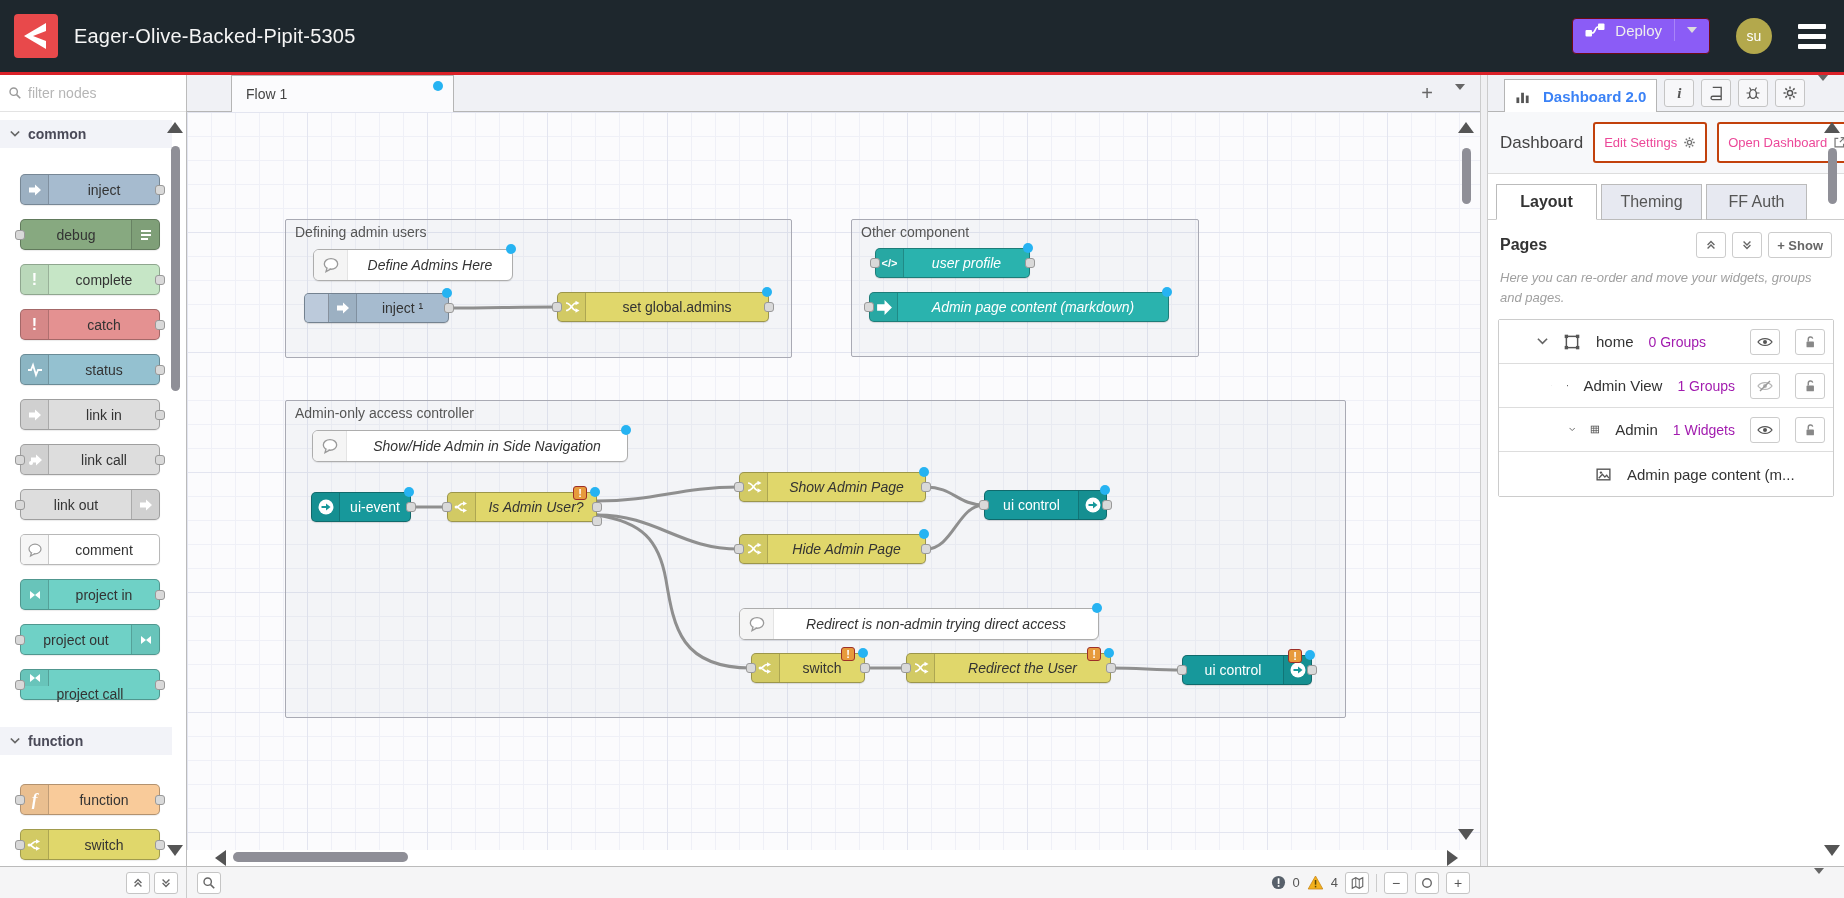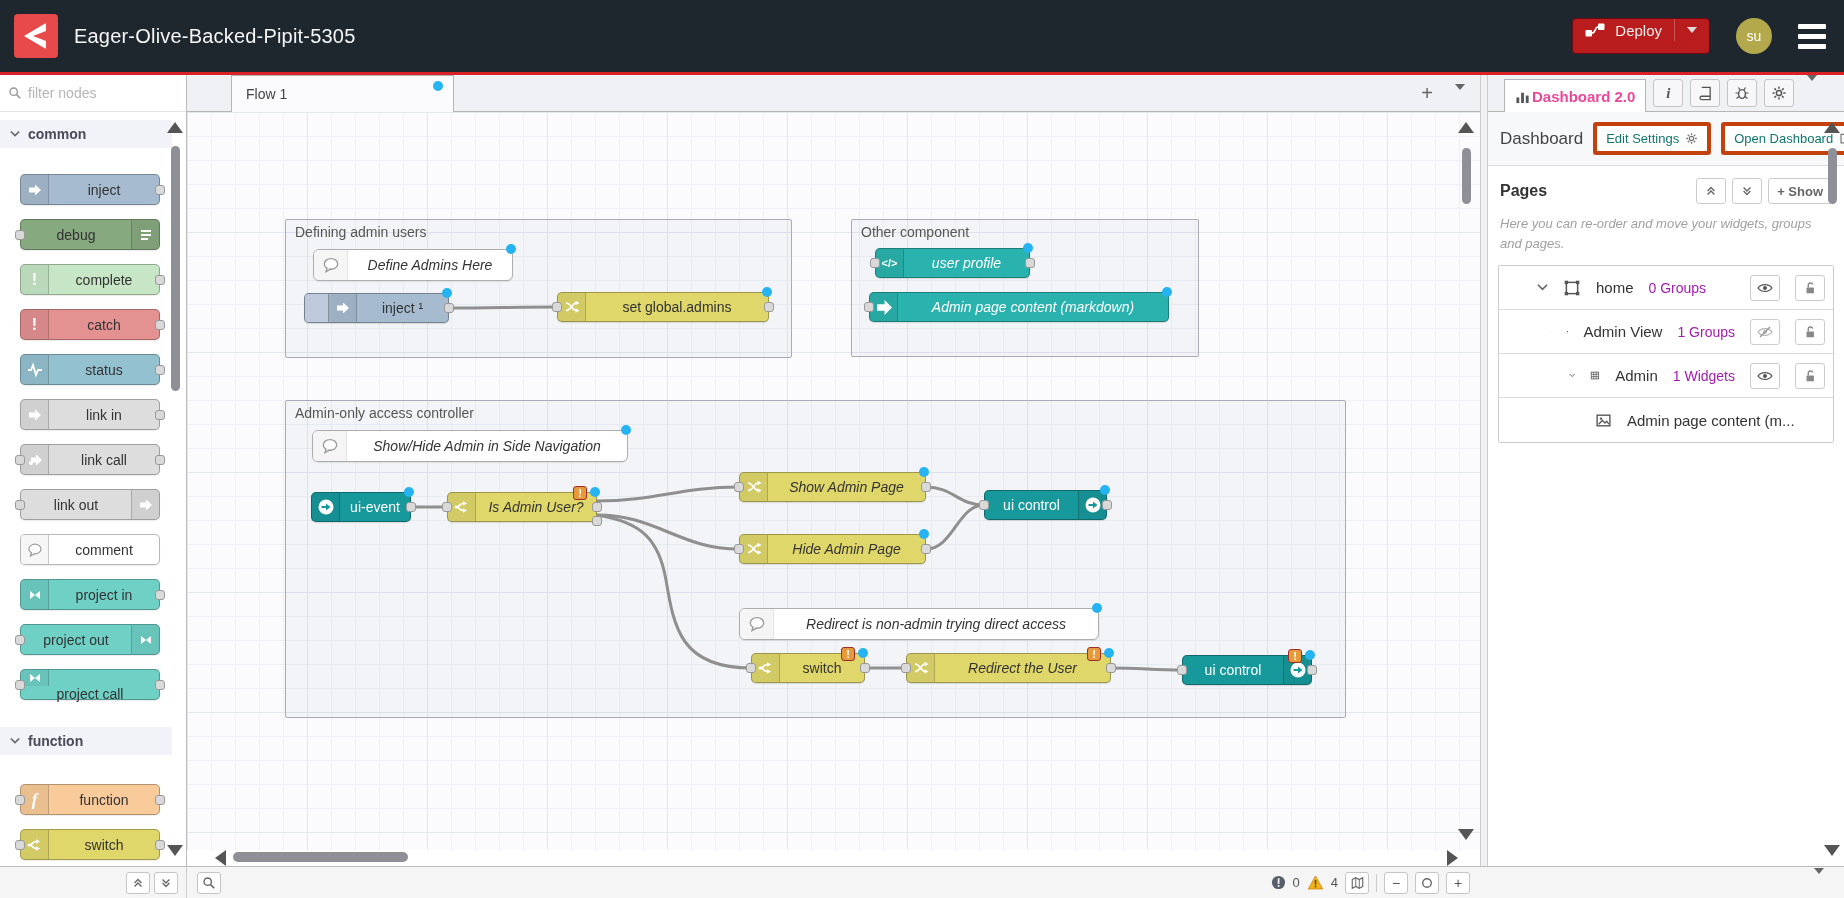--- a/index.html
+++ b/index.html
@@ -4,21 +4,21 @@
 <style>
   * { margin:0; padding:0; box-sizing:border-box; }
   html,body { width:1844px; height:898px; overflow:hidden; font-family:"Liberation Sans", sans-serif; background:#fff; }
   .app { width:1844px; height:898px; display:flex; flex-direction:column; }
 
   
   .hdr { height:72px; background:#1e272d; display:flex; align-items:center; padding:0 14px; flex:0 0 auto; }
   .hdr-logo { width:44px; height:44px; background:#e8494b; border-radius:4px; display:flex; align-items:center; justify-content:center; margin-right:16px; }
   .hdr-title { color:#f5f5f5; font-size:20px; font-weight:400; letter-spacing:.2px; }
   .hdr-spacer { flex:1; }
-  .deploy-btn { height:36px; background:#b91c1c; border:1px solid #6e0a14; border-radius:4px; display:flex; align-items:center; color:#eee; font-size:15px; padding:0 0 12px 12px; cursor:pointer; }
+  .deploy-btn { height:36px; background:#8b5cf6; border:1px solid #6e0a14; border-radius:4px; display:flex; align-items:center; color:#eee; font-size:15px; padding:0 0 12px 12px; cursor:pointer; }
   .deploy-btn .dlbl { margin:0 12px 0 10px; }
   .deploy-sep { width:1px; height:100%; background:rgba(255,255,255,.25); }
   .deploy-caret { padding:0 12px; display:flex; align-items:center; }
   .caret-down { width:0; height:0; border-left:5px solid transparent; border-right:5px solid transparent; border-top:6px solid #ddd; }
   .avatar { width:36px; height:36px; border-radius:50%; background:#b3a84c; color:#fff; font-size:14px; display:flex; align-items:center; justify-content:center; margin:0 22px 0 26px; }
   .burger { display:flex; flex-direction:column; gap:5px; cursor:pointer; padding:4px; }
   .burger span { display:block; width:28px; height:5px; background:#fff; border-radius:1px; }
   .red-line { height:3px; background:#da2128; flex:0 0 auto; }
 
   
@@ -78,27 +78,27 @@
 
   .hscroll { height:16px; position:relative; flex:0 0 auto; background:transparent; }
   .hthumb { position:absolute; height:10px; top:2px; border-radius:5px; background:#8f8f97; }
 
   
   .split { width:8px; background:#f0f0f2; border-left:1px solid #ccc; border-right:1px solid #ccc; cursor:col-resize; }
 
   
   .side { width:356px; display:flex; flex-direction:column; background:#fff; position:relative; }
   .side-tabs { height:37px; background:#f0f1f5; border-bottom:1px solid #b5b5b5; display:flex; align-items:flex-end; padding:0 0 0 16px; gap:7px; flex:0 0 auto; }
-  .side-tab { height:33px; background:#fff; border:1px solid #b5b5b5; border-bottom:none; display:flex; align-items:center; gap:1px; padding:0 10px; font-size:15px; font-weight:bold; color:#ec4899; margin-bottom:-1px; }
+  .side-tab { height:33px; background:#fff; border:1px solid #b5b5b5; border-bottom:none; display:flex; align-items:center; gap:12px; padding:0 10px; font-size:15px; font-weight:bold; color:#3b82f6; margin-bottom:-1px; }
   .mini-btn { width:30px; height:28px; border:1px solid #c5c5c5; border-radius:3px; background:#f7f7f9; display:flex; align-items:center; justify-content:center; margin-bottom:4px; cursor:pointer; color:#555; }
   .side-caret { margin:0 0 12px 6px; }
   .side-body { flex:1; overflow:hidden; position:relative; }
   .dash-head { display:flex; align-items:center; padding:10px 12px; background:#f7f8fa; border-bottom:1px solid #ddd; gap:10px; }
   .dash-title { font-size:17px; color:#444; flex:1; }
-  .sbtn { border:4px solid #c2410c; border-radius:3px; background:#fff; color:#0f766e; font-size:13px; padding:5px 9px; display:flex; align-items:center; gap:6px; cursor:pointer; white-space:nowrap; }
+  .sbtn { border:2px solid #c2410c; border-radius:3px; background:#fff; color:#ec4899; font-size:13px; padding:11px 9px; display:flex; align-items:center; gap:6px; cursor:pointer; white-space:nowrap; }
   .ptabs { display:flex; padding:10px 0 0 8px; border-bottom:1px solid #ccc; gap:4px; }
   .ptab { width:101px; height:36px; display:flex; align-items:center; justify-content:center; font-size:16px; border:1px solid #bbb; background:#e7e9f1; color:#555; margin-bottom:-1px; cursor:pointer; }
   .ptab.act { background:#fff; border-bottom:1px solid #fff; font-weight:bold; color:#333; }
   .pages-row { display:flex; align-items:center; padding:12px 12px 2px 12px; gap:6px; }
   .pages-title { font-size:16px; font-weight:bold; color:#333; flex:1; }
   .pg-btn { height:26px; border:1px solid #ccc; border-radius:3px; background:#fff; color:#666; font-size:13px; display:flex; align-items:center; justify-content:center; padding:0 8px; cursor:pointer; }
   .help { font-style:italic; font-size:13px; color:#a0a0a0; padding:8px 14px 10px 12px; line-height:1.5; }
   .tree { margin:2px 10px; border:1px solid #ccc; border-radius:2px; }
   .trow { height:44px; display:flex; align-items:center; border-bottom:1px solid #ddd; background:#fff; gap:15px; padding-right:8px; }
   .trow:last-child { border-bottom:none; }
@@ -612,20 +612,31 @@
           </button>
           <button class="sbtn">
             <span>Open Dashboard</span>
             <svg width="13" height="13" viewBox="0 0 16 16">
                 <path d="M6.5 3 H2.5 V13.5 H13 V9.5" fill="none" stroke="#777" stroke-width="1.5"></path>
                 <path d="M8.5 7.5 L14 2 M9.5 2 H14 V6.5" fill="none" stroke="#777" stroke-width="1.5"></path>
               </svg>
           </button>
         </div>
 
+        <div class="ptabs">
+          <div class="ptab act">
+              <span>Layout</span>
+            </div>
+          <div class="ptab">
+              <span>Theming</span>
+            </div>
+          <div class="ptab">
+              <span>FF Auth</span>
+            </div>
+        </div>
 
         <div class="pages-row">
           <span class="pages-title">Pages</span>
           <button class="pg-btn">
               <svg width="12" height="12" viewBox="0 0 14 14">
                 <polyline points="3,7 7,3 11,7" fill="none" stroke="#666" stroke-width="1.6"></polyline>
                 <polyline points="3,11 7,7 11,11" fill="none" stroke="#666" stroke-width="1.6"></polyline>
               </svg>
             </button>
           <button class="pg-btn">

